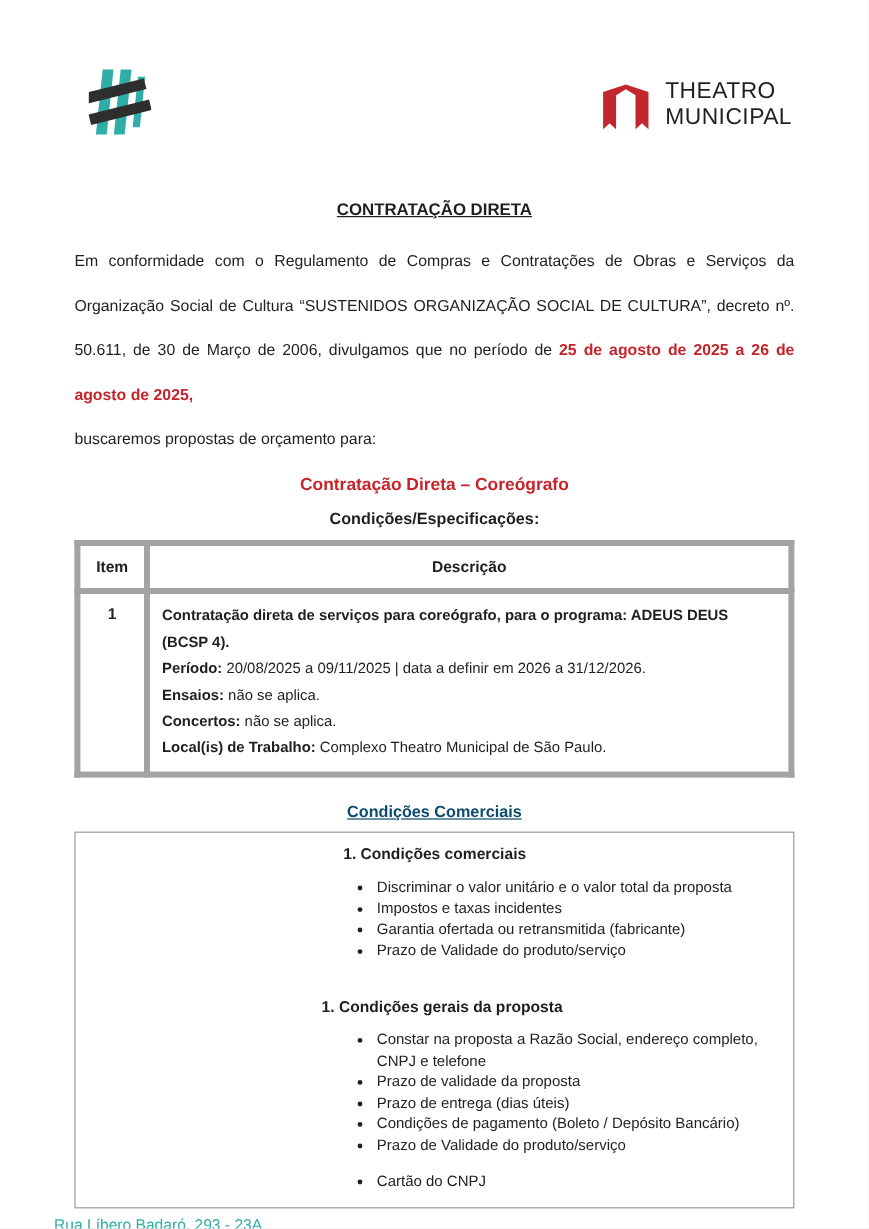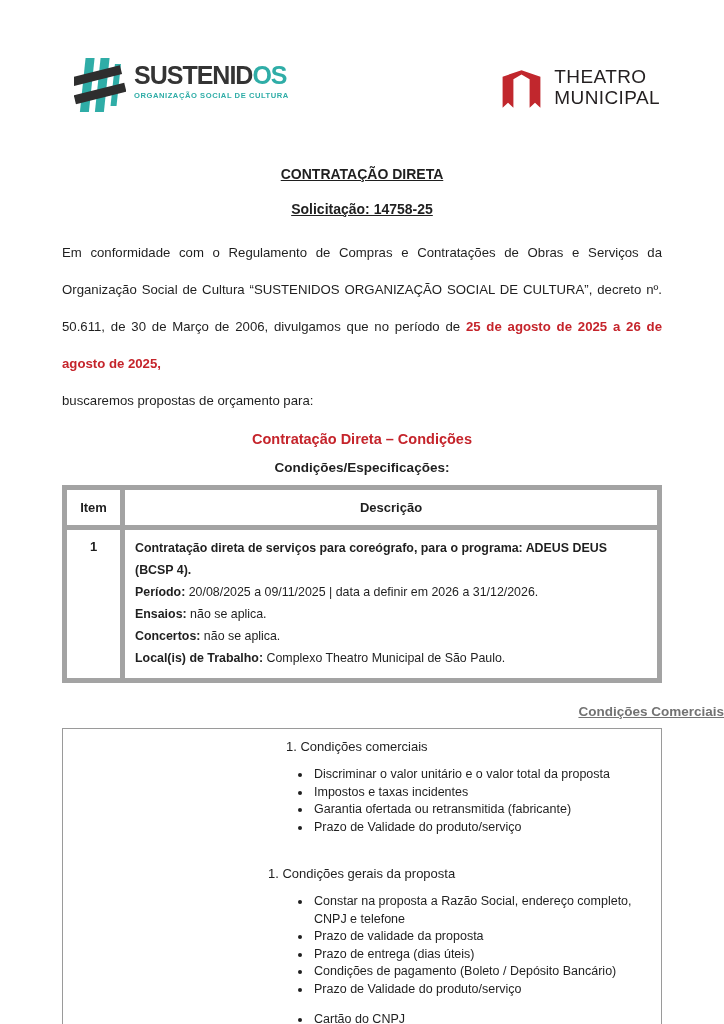--- a/index.html
+++ b/index.html
@@ -41,25 +41,25 @@
   .spec-table th, .spec-table td { border:5px solid #a3a3a3; }
   .spec-table th { height:40px; font-size:13px; font-weight:bold; text-align:center; }
   .th-item { width:58px; }
   .item-cell { text-align:center; vertical-align:top; padding-top:9px;
                font-size:13px; font-weight:bold; }
   .desc-cell { padding:7px 20px 9px 10px; }
   .dline { font-size:12.4px; line-height:22px; }
   .dline .b { font-weight:bold; }
 
   
-  .cc-heading { margin-top:21px; text-align:right; font-size:13.5px; font-weight:bold;
-                color:#737373; text-decoration:underline; }
+  .cc-heading { margin-top:21px; text-align:center; font-size:13.5px; font-weight:bold;
+                color:#0c4a6e; text-decoration:underline; }
   .cond-box { margin:9px 0 0 62px; width:600px; border:1px solid #9a9a9a;
               padding:10px 6px 12px 0; }
-  .sec-title { font-size:13px; font-weight:normal; line-height:16px; }
+  .sec-title { font-size:13px; font-weight:bold; line-height:16px; }
   .t1 { margin-left:223px; }
   .t2 { margin-left:205px; margin-top:30px; }
   .t3 { margin-left:223px; margin-top:20px; }
   .cond-box ul { margin:11px 0 0 0; padding-left:249px; list-style:disc outside; }
   .cond-box li { font-size:12.5px; line-height:17.5px; padding-left:2px; }
   .cond-box ul.u3 { margin-top:13px; }
 
   
   .footer { margin:4px 0 0 45px; }
   .addr { color:#2FADA7; font-size:13px; line-height:20px; }
@@ -75,42 +75,37 @@
         <g transform="skewX(-6)">
           <rect x="12" y="4" width="9" height="54" fill="#2FADA7"></rect>
           <rect x="27" y="4" width="9" height="54" fill="#2FADA7"></rect>
           <rect x="42" y="10" width="6" height="42" fill="#2FADA7"></rect>
         </g>
         <g transform="rotate(-14 25 31)">
           <rect x="-2" y="17" width="52" height="9" fill="#2e2e2e"></rect>
           <rect x="-2" y="35" width="52" height="9" fill="#2e2e2e"></rect>
         </g>
       </svg>
-      <div class="s-text">
-        <div class="s-brand"><span>SUSTENID</span><span class="teal">OS</span></div>
-        <div class="s-tag">ORGANIZAÇÃO SOCIAL DE CULTURA</div>
-      </div>
     </div>
     <div class="t-logo">
       <svg width="45" height="46" viewBox="0 0 100 100">
         <path d="M8,27 L50,13 L92,27 L92,96 L80,85 L68,96 L68,33 L50,22 L32,33 L32,96 L20,85 L8,96 Z" fill="#C1272D"></path>
       </svg>
       <div class="t-text">
         <div>THEATRO</div>
         <div>MUNICIPAL</div>
       </div>
     </div>
   </div>
 
   <div class="title-main">CONTRATAÇÃO DIRETA</div>
-  <div class="title-req">Solicitação: 14758-25</div>
 
   <p class="intro"><span>Em conformidade com o Regulamento de Compras e Contratações de Obras e Serviços da Organização Social de Cultura “SUSTENIDOS ORGANIZAÇÃO SOCIAL DE CULTURA”, decreto nº. 50.611, de 30 de Março de 2006, divulgamos que no período de </span><span class="red-bold">25 de agosto de 2025 a 26 de agosto de 2025,</span><br><span>buscaremos propostas de orçamento para:</span></p>
 
-  <div class="sec-heading">Contratação Direta – Condições</div>
+  <div class="sec-heading">Contratação Direta – Coreógrafo</div>
   <div class="sec-sub">Condições/Especificações:</div>
 
   <table class="spec-table">
     <thead>
       <tr>
         <th class="th-item">Item</th>
         <th>Descrição</th>
       </tr>
     </thead>
     <tbody>

